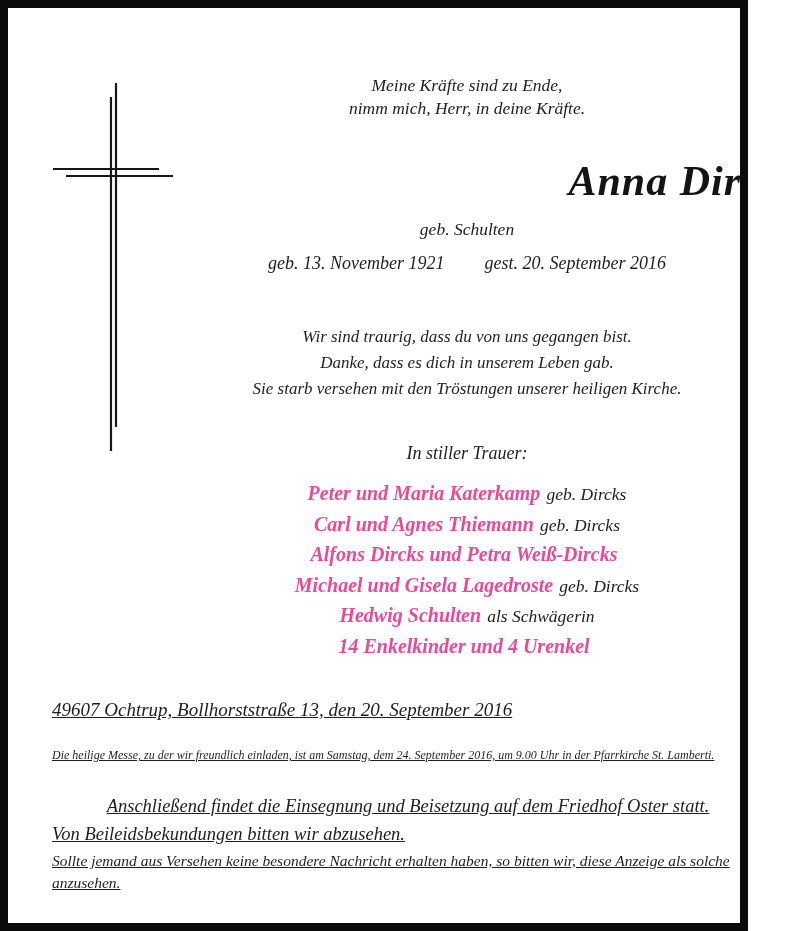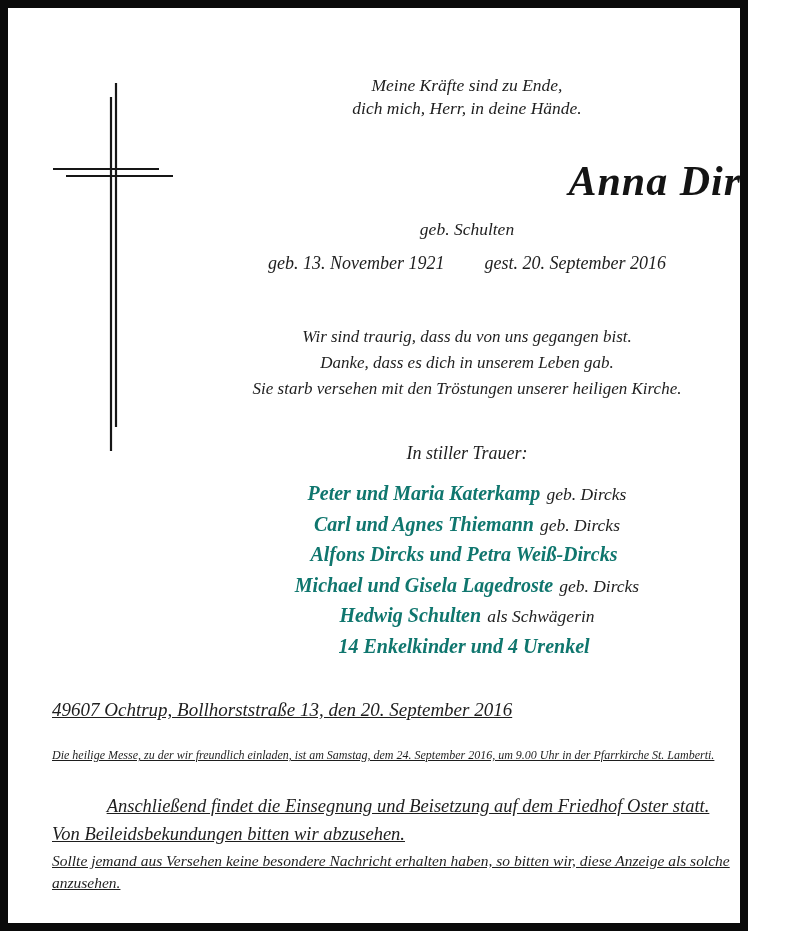--- a/index.html
+++ b/index.html
@@ -39,21 +39,21 @@
 
   .dates { top: 243px; font-size: 18px; line-height: 24px; }
   .dates .gap { display: inline-block; width: 40px; }
 
   .tribute { top: 316px; font-size: 17px; line-height: 26px; }
 
   .mourners-heading { top: 434px; font-size: 18px; line-height: 23px; }
 
   .mourners { top: 471px; font-size: 17.5px; }
   .mourner-row { line-height: 29.5px; }
-  .mourner-names { font-weight: bold; font-size: 20px; color: #0f766e; }
+  .mourner-names { font-weight: bold; font-size: 20px; color: #ec4899; }
   .mourner-suffix { margin-left: 6px; font-size: 17.5px; }
 
   
   .footer-block { left: 44px; width: 712px; text-align: left; font-style: italic; text-decoration: underline; }
   .address-line { top: 690px; font-size: 19px; line-height: 24px; }
   .service-info { top: 735px; font-size: 12px; line-height: 25px; width: 706px; }
   .burial-info { top: 786px; font-size: 18.5px; line-height: 24px; text-align: center; }
   .condolence-note { top: 814px; font-size: 18.5px; line-height: 24px; }
   .final-note { top: 842px; font-size: 15.5px; line-height: 22px; width: 706px; }
 </style>
@@ -64,21 +64,21 @@
 
   <svg class="abs cross-svg" width="140" height="390" viewBox="0 0 140 390" aria-hidden="true">
     <line x1="71" y1="8" x2="71" y2="352" stroke="#161616" stroke-width="2.2"></line>
     <line x1="66" y1="22" x2="66" y2="376" stroke="#161616" stroke-width="2.2"></line>
     <line x1="8" y1="94" x2="114" y2="94" stroke="#161616" stroke-width="2.2"></line>
     <line x1="21" y1="101" x2="128" y2="101" stroke="#161616" stroke-width="2.2"></line>
   </svg>
 
   <div class="abs col epigraph">
     <div>Meine Kräfte sind zu Ende,</div>
-    <div>dich mich, Herr, in deine Hände.</div>
+    <div>nimm mich, Herr, in deine Kräfte.</div>
   </div>
 
   <h1 class="abs col deceased-name">Anna Dircks</h1>
 
   <div class="abs col maiden">geb. Schulten</div>
 
   <div class="abs col dates">
     <span>geb. 13. November 1921</span><span class="gap"></span><span>gest. 20. September 2016</span>
   </div>
 

